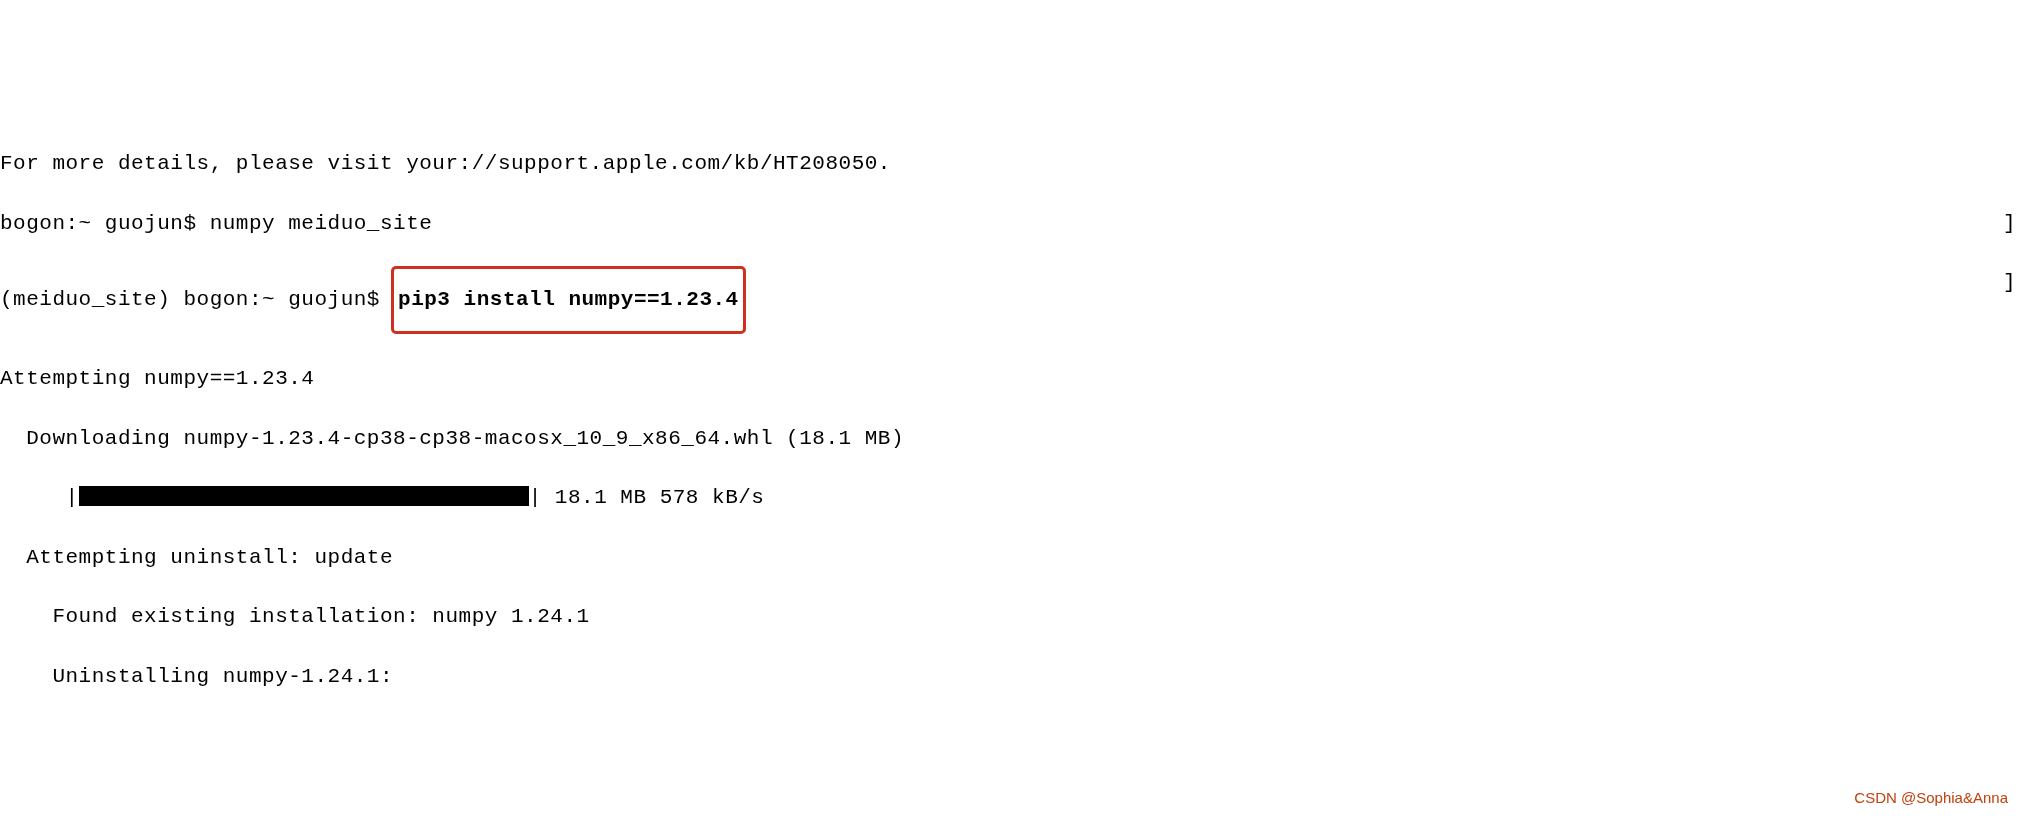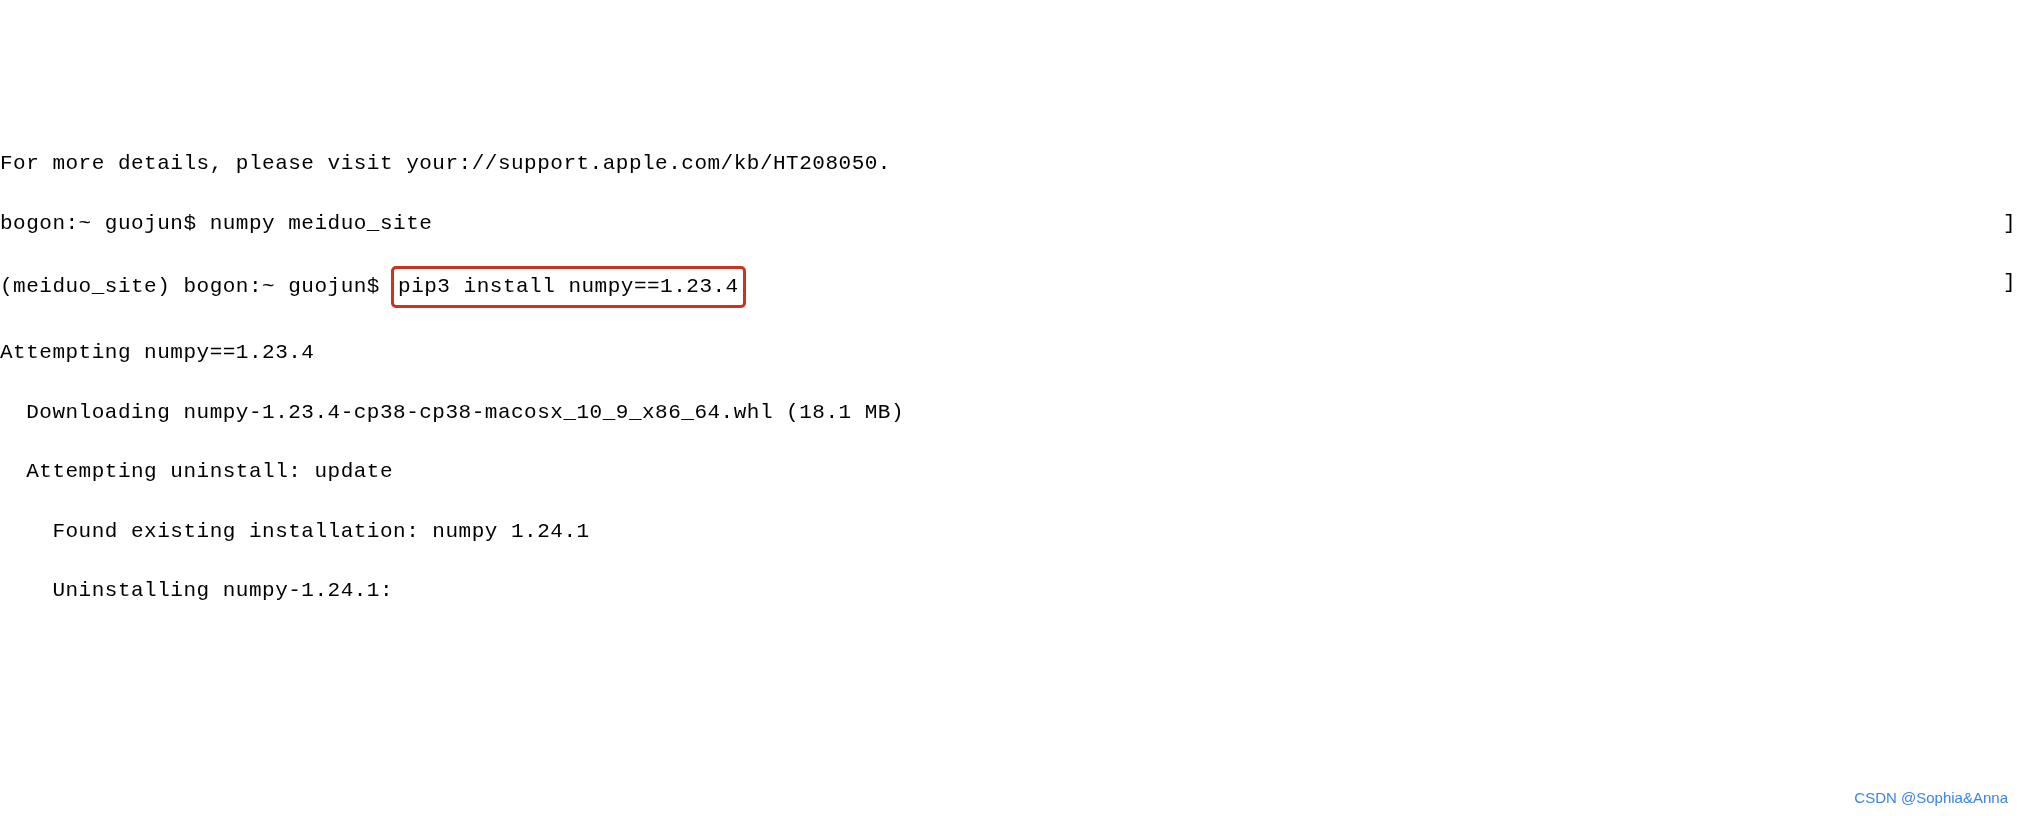--- a/index.html
+++ b/index.html
@@ -22,58 +22,60 @@
     }
     .terminal {
       padding: 0;
     }
     .line {
       display: block;
     }
     .highlight-box {
       border: 3px solid #d03020;
       border-radius: 5px;
-      padding: 3px 4px;
+      padding: 16px 4px;
       display: inline-block;
       margin-left: -2px;
       margin-top: -2px;
+      font-weight: bold;
     }
     .progress-filled {
       background: #000000;
       color: #000000;
       display: inline-block;
       width: 450px;
       height: 20px;
       vertical-align: middle;
       margin-top: -3px;
     }
     .watermark {
       position: absolute;
       bottom: 8px;
       right: 12px;
-      color: #3b82f6;
+      color: #c2410c;
       font-family: Arial, sans-serif;
       font-size: 15px;
       letter-spacing: 0;
     }
     .bracket {
       color: #000;
     }
   </style>
 </head>
 <body>
 
 
 
 <div class="terminal">
 <span class="line">For more details, please visit your://support.apple.com/kb/HT208050.</span>
 <span class="line"><span>bogon:~ guojun$ </span><span>numpy meiduo_site</span><span style="position:absolute; right:4px;" class="bracket">]</span></span>
 <span class="line"><span>(meiduo_site) bogon:~ guojun$ </span><span class="highlight-box"><span>pip3 install numpy==1.23.4</span></span><span style="position:absolute; right:4px;" class="bracket">]</span></span>
 <span class="line">Attempting numpy==1.23.4</span>
 <span class="line">  Downloading numpy-1.23.4-cp38-cp38-macosx_10_9_x86_64.whl (18.1 MB)</span>
+<span class="line"><span>     |</span><span class="progress-filled"></span><span>| 18.1 MB 578 kB/s</span></span>
 <span class="line">  Attempting uninstall: update</span>
 <span class="line">    Found existing installation: numpy 1.24.1</span>
 <span class="line">    Uninstalling numpy-1.24.1:</span>
 
 
 
 
 
 
 

